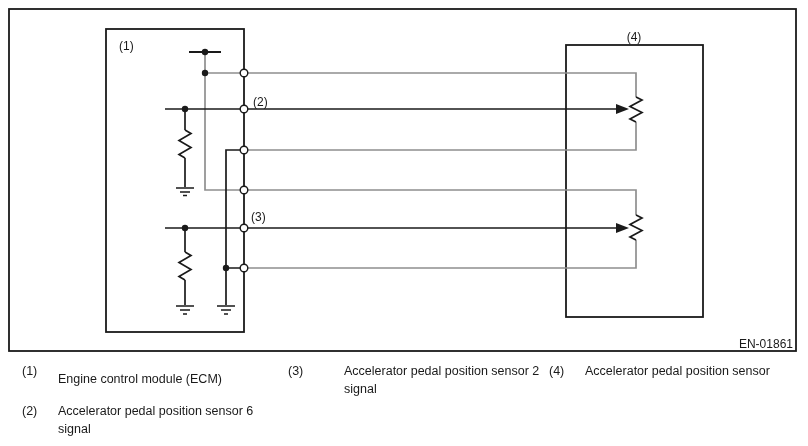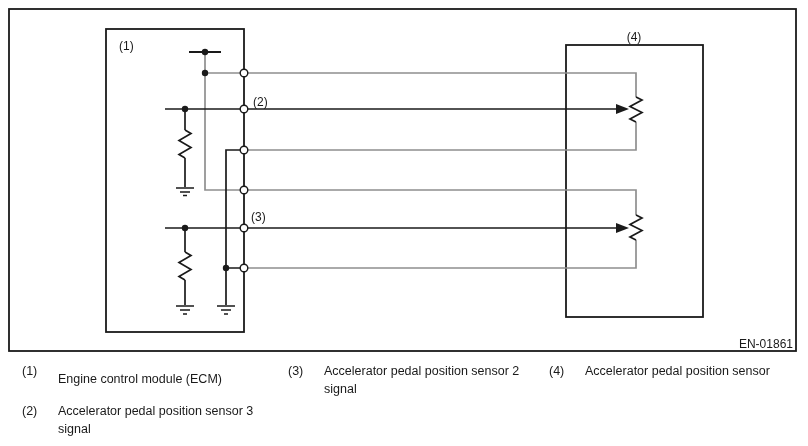--- a/index.html
+++ b/index.html
@@ -103,26 +103,26 @@
     <text x="793" y="348" text-anchor="end">EN-01861</text>
   </svg>
 
   <div class="legend-item" style="left:22px;top:362px;">
     <span class="legend-marker">(1)</span>
     <span class="legend-text" style="width:246px;margin-top:8px;">Engine control module (ECM)</span>
   </div>
 
   <div class="legend-item" style="left:22px;top:402px;">
     <span class="legend-marker">(2)</span>
-    <span class="legend-text" style="width:218px;">Accelerator pedal position sensor 3 signal</span>
+    <span class="legend-text" style="width:218px;">Accelerator pedal position sensor 6 signal</span>
   </div>
 
   <div class="legend-item" style="left:288px;top:362px;">
     <span class="legend-marker">(3)</span>
-    <span class="legend-text" style="width:218px;">Accelerator pedal position sensor 2 signal</span>
+    <span class="legend-text" style="width:218px;margin-left:20px;">Accelerator pedal position sensor 2 signal</span>
   </div>
 
   <div class="legend-item" style="left:549px;top:362px;">
     <span class="legend-marker">(4)</span>
     <span class="legend-text" style="width:246px;">Accelerator pedal position sensor</span>
   </div>
 
 </div>
 
 </body></html>

